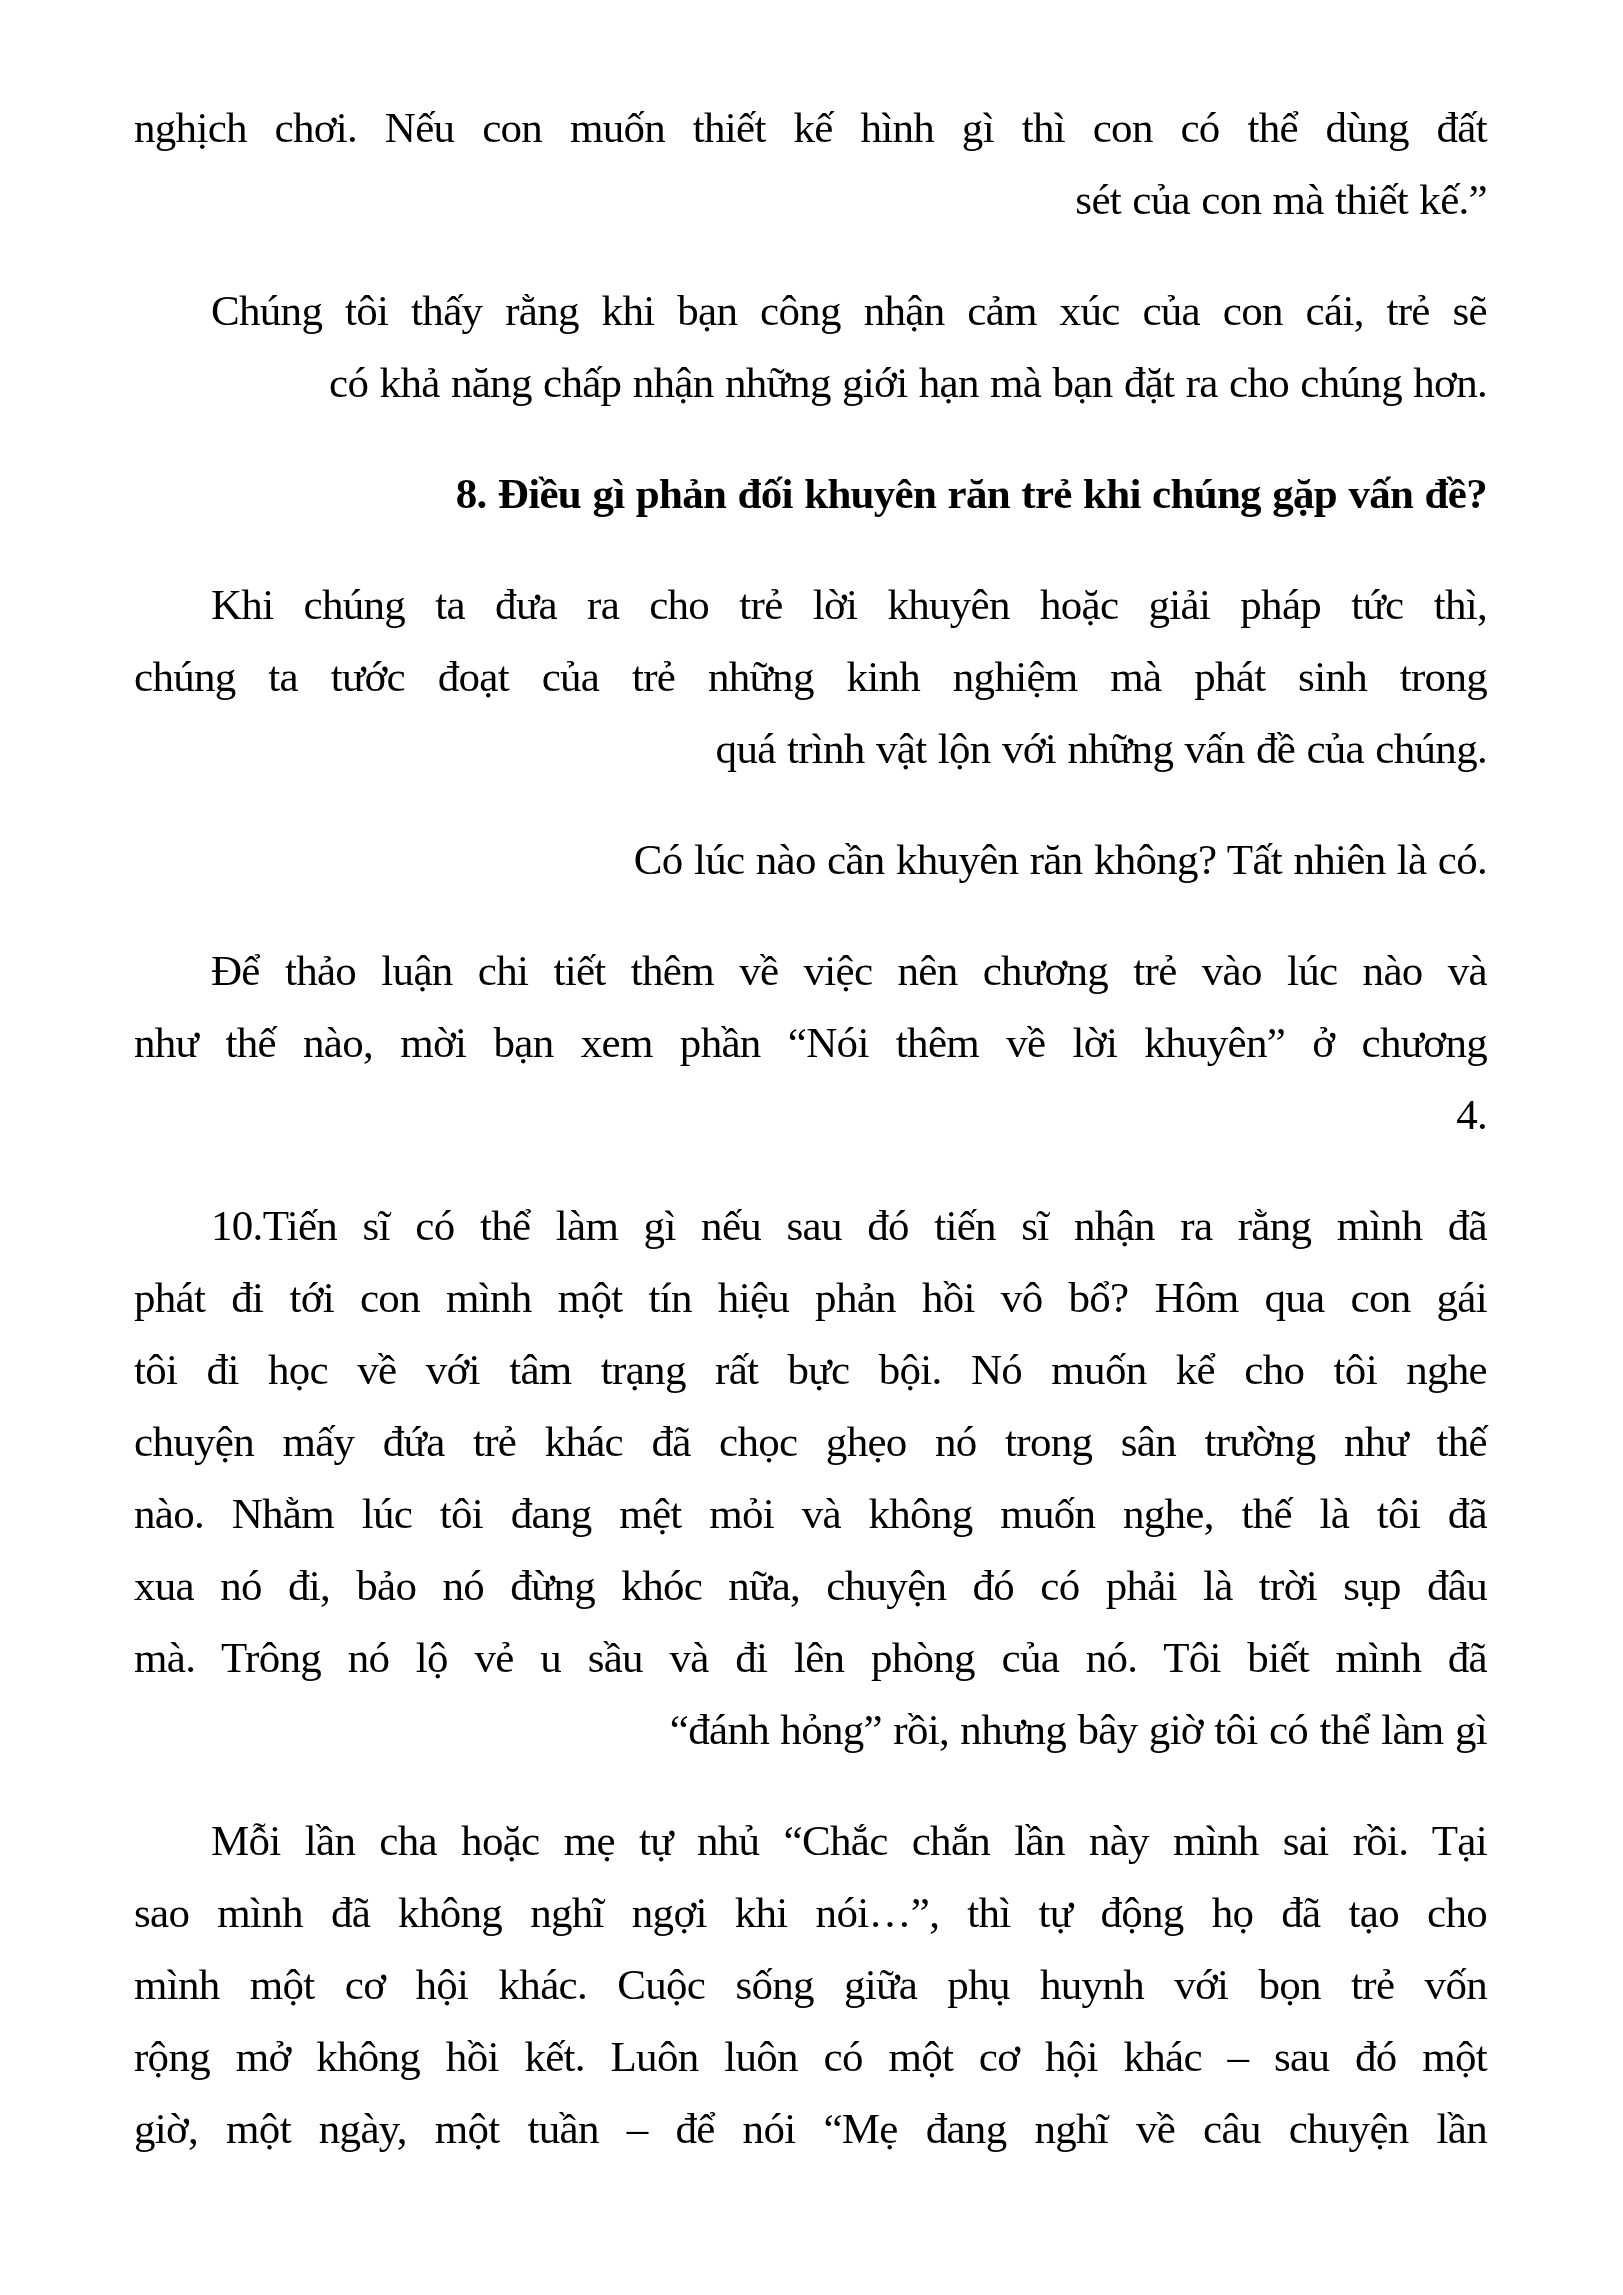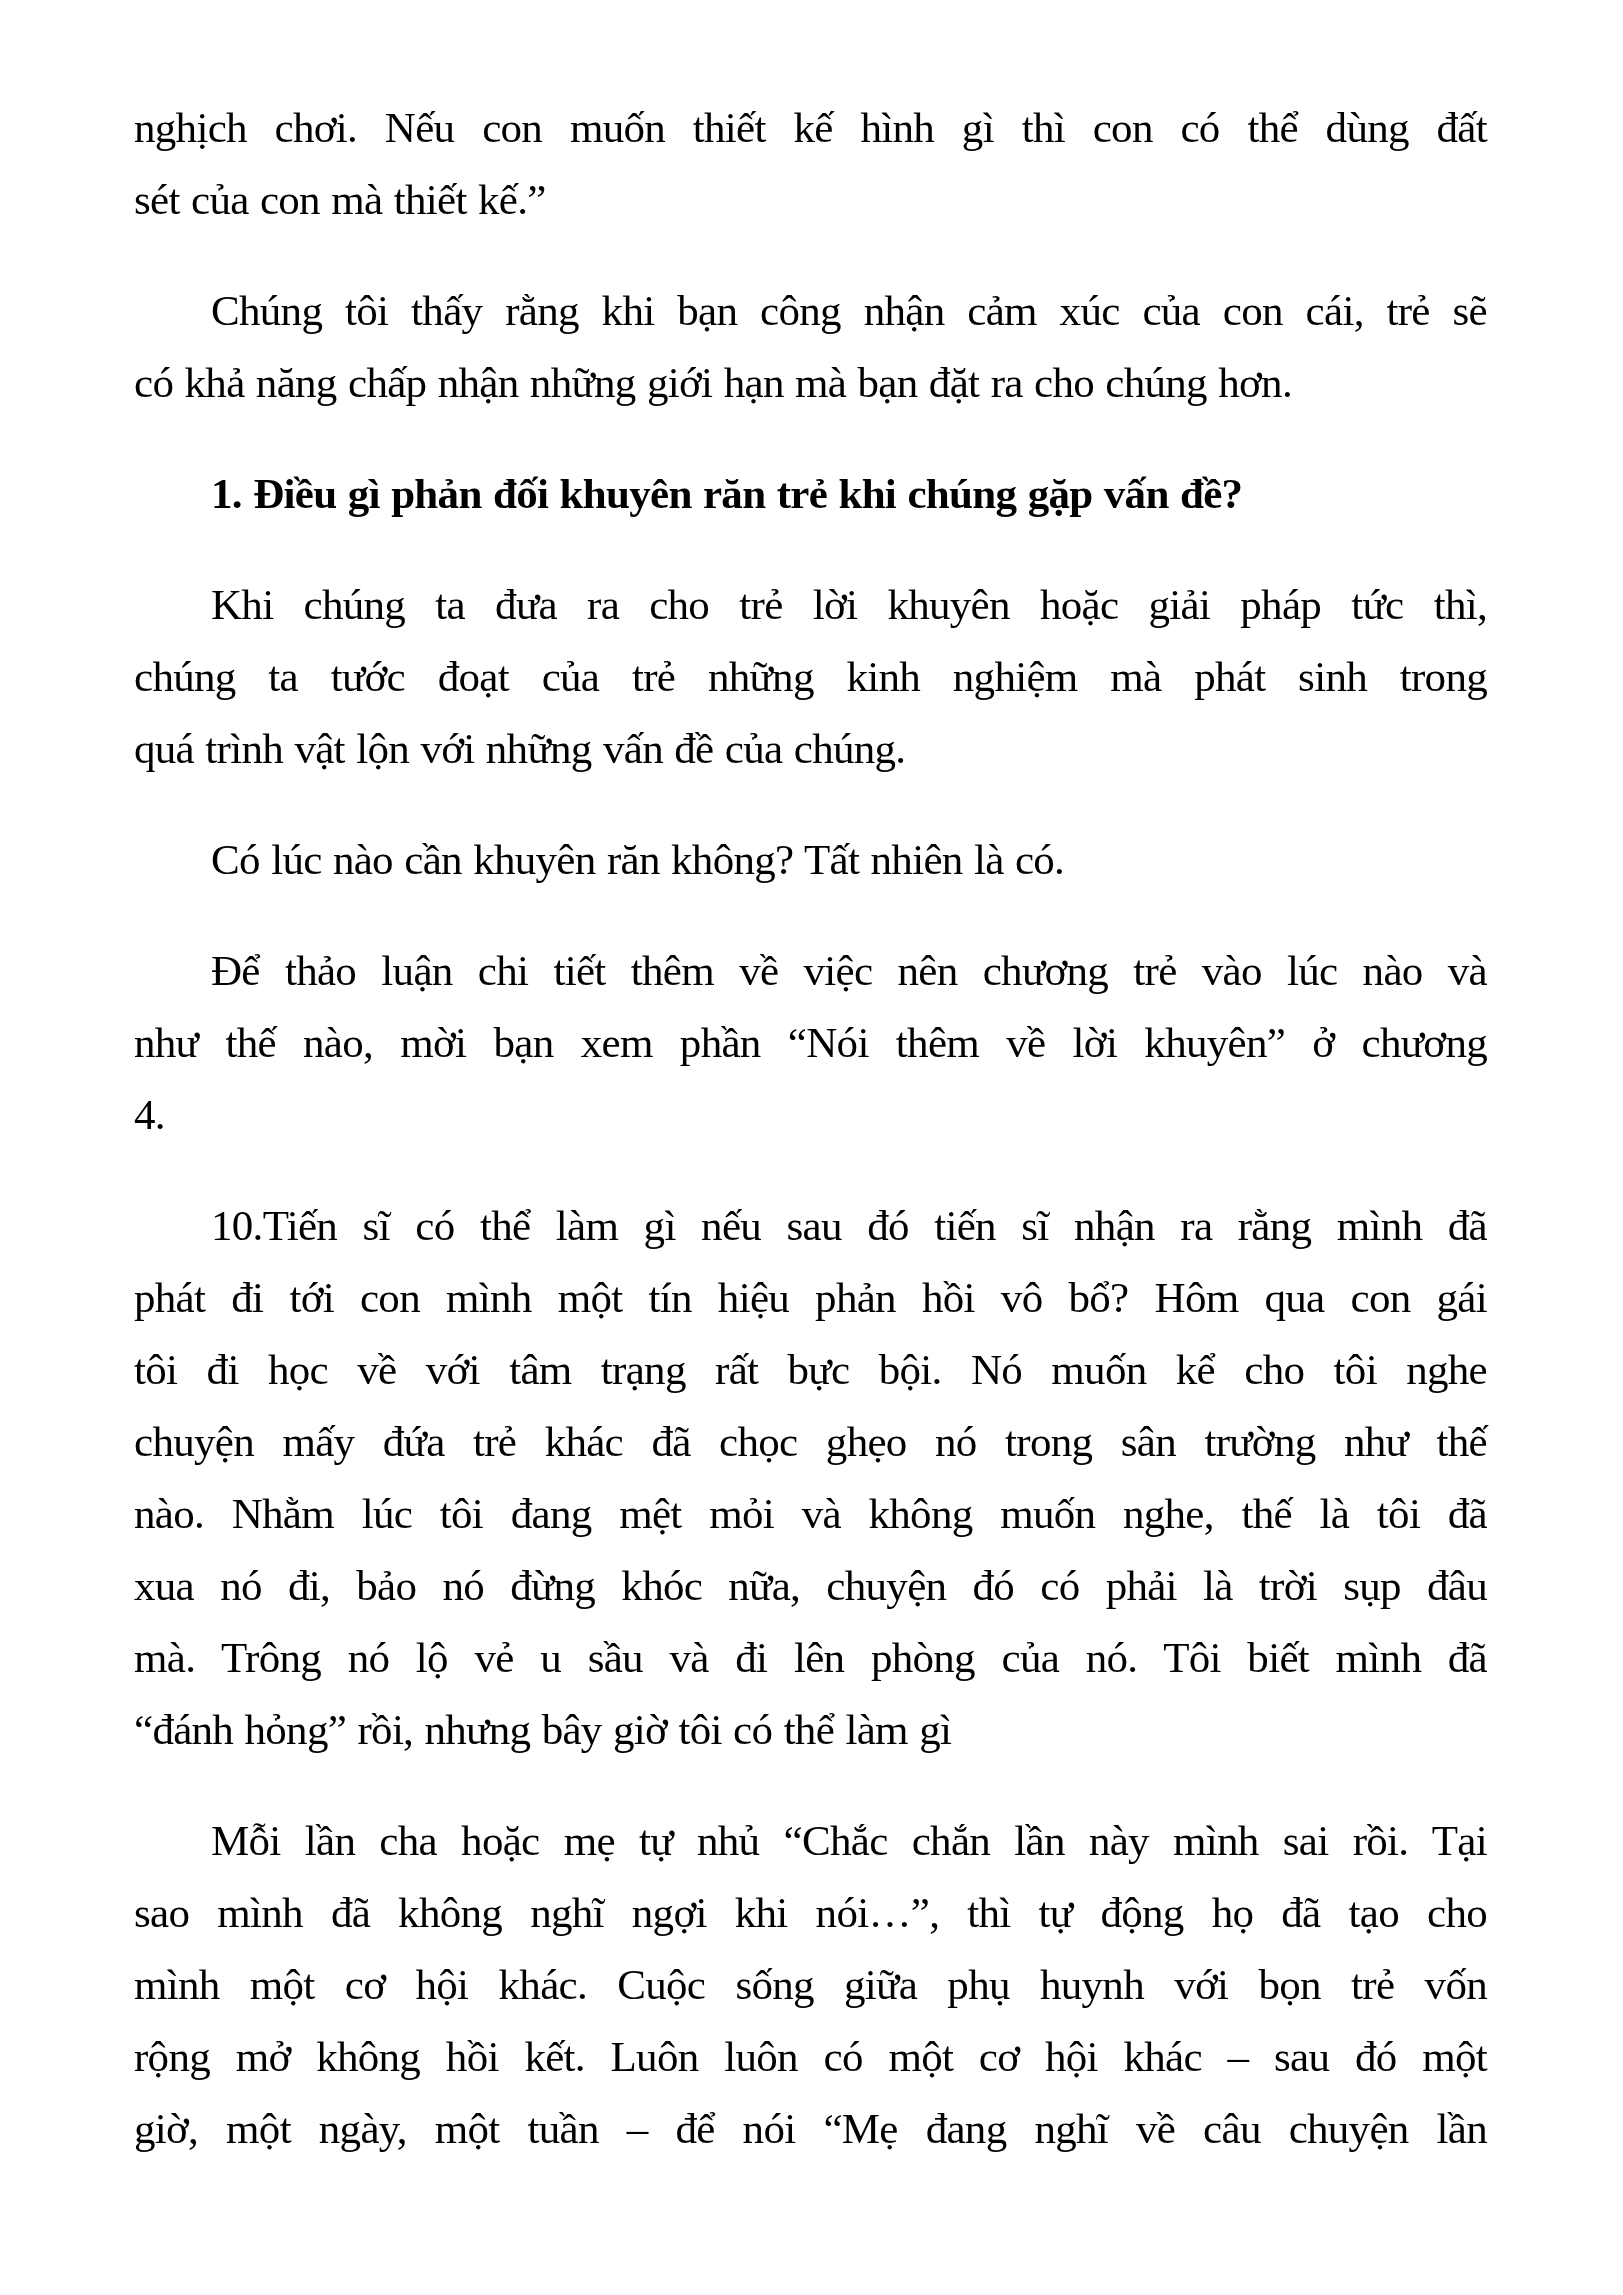--- a/index.html
+++ b/index.html
@@ -30,21 +30,21 @@
   .para:last-child {
     margin-bottom: 0;
     font-family: Liberation Serif, serif;
   }
   .line {
     font-size: 43px;
     line-height: 72px;
     letter-spacing: -0.7px;
     word-spacing: 1.3px;
     white-space: normal;
-    text-align: left;
+    text-align: right;
   }
   .line.just {
     text-align: justify;
     text-align-last: justify;
   }
   .line.indent {
     text-indent: 77px;
   }
   .para.heading .line {
     font-weight: 700;
@@ -57,21 +57,21 @@
   <div class="text-block" id="text-block">
       <div class="para">
         <div class="line just">nghịch chơi. Nếu con muốn thiết kế hình gì thì con có thể dùng đất</div>
         <div class="line">sét của con mà thiết kế.”</div>
       </div>
       <div class="para">
         <div class="line just indent">Chúng tôi thấy rằng khi bạn công nhận cảm xúc của con cái, trẻ sẽ</div>
         <div class="line">có khả năng chấp nhận những giới hạn mà bạn đặt ra cho chúng hơn.</div>
       </div>
       <div class="para heading">
-        <div class="line indent">1. Điều gì phản đối khuyên răn trẻ khi chúng gặp vấn đề?</div>
+        <div class="line indent">8. Điều gì phản đối khuyên răn trẻ khi chúng gặp vấn đề?</div>
       </div>
       <div class="para">
         <div class="line just indent">Khi chúng ta đưa ra cho trẻ lời khuyên hoặc giải pháp tức thì,</div>
         <div class="line just">chúng ta tước đoạt của trẻ những kinh nghiệm mà phát sinh trong</div>
         <div class="line">quá trình vật lộn với những vấn đề của chúng.</div>
       </div>
       <div class="para">
         <div class="line indent">Có lúc nào cần khuyên răn không? Tất nhiên là có.</div>
       </div>
       <div class="para">

